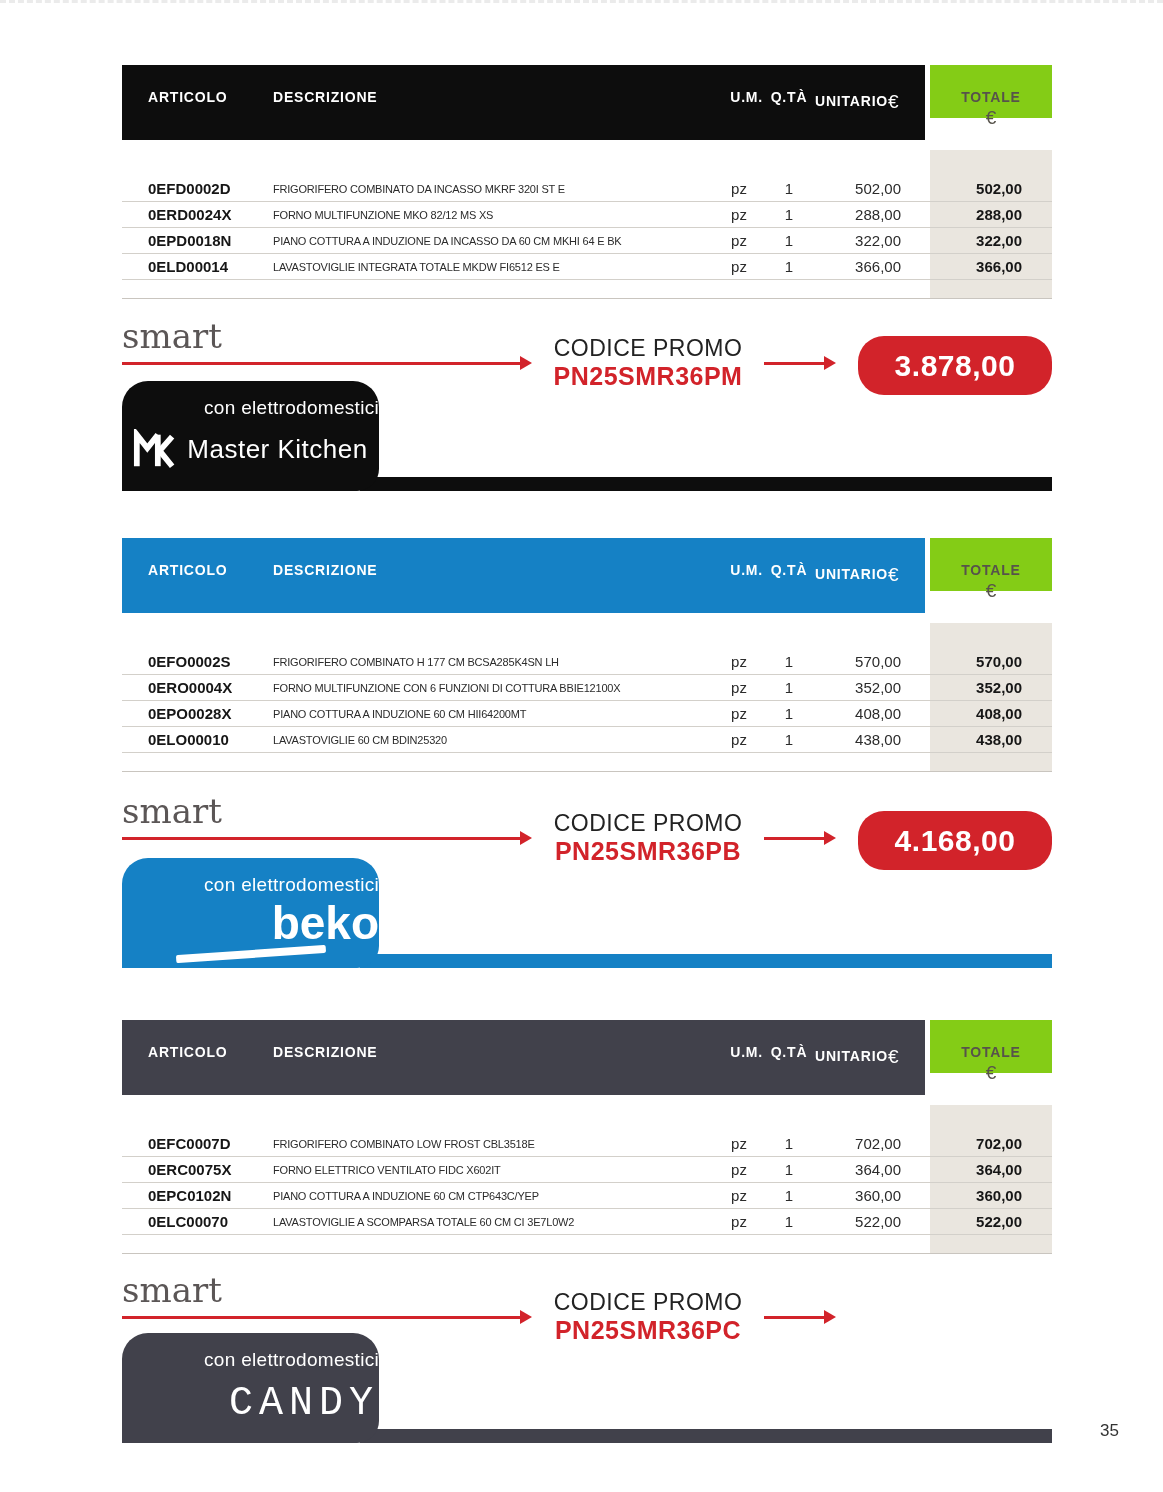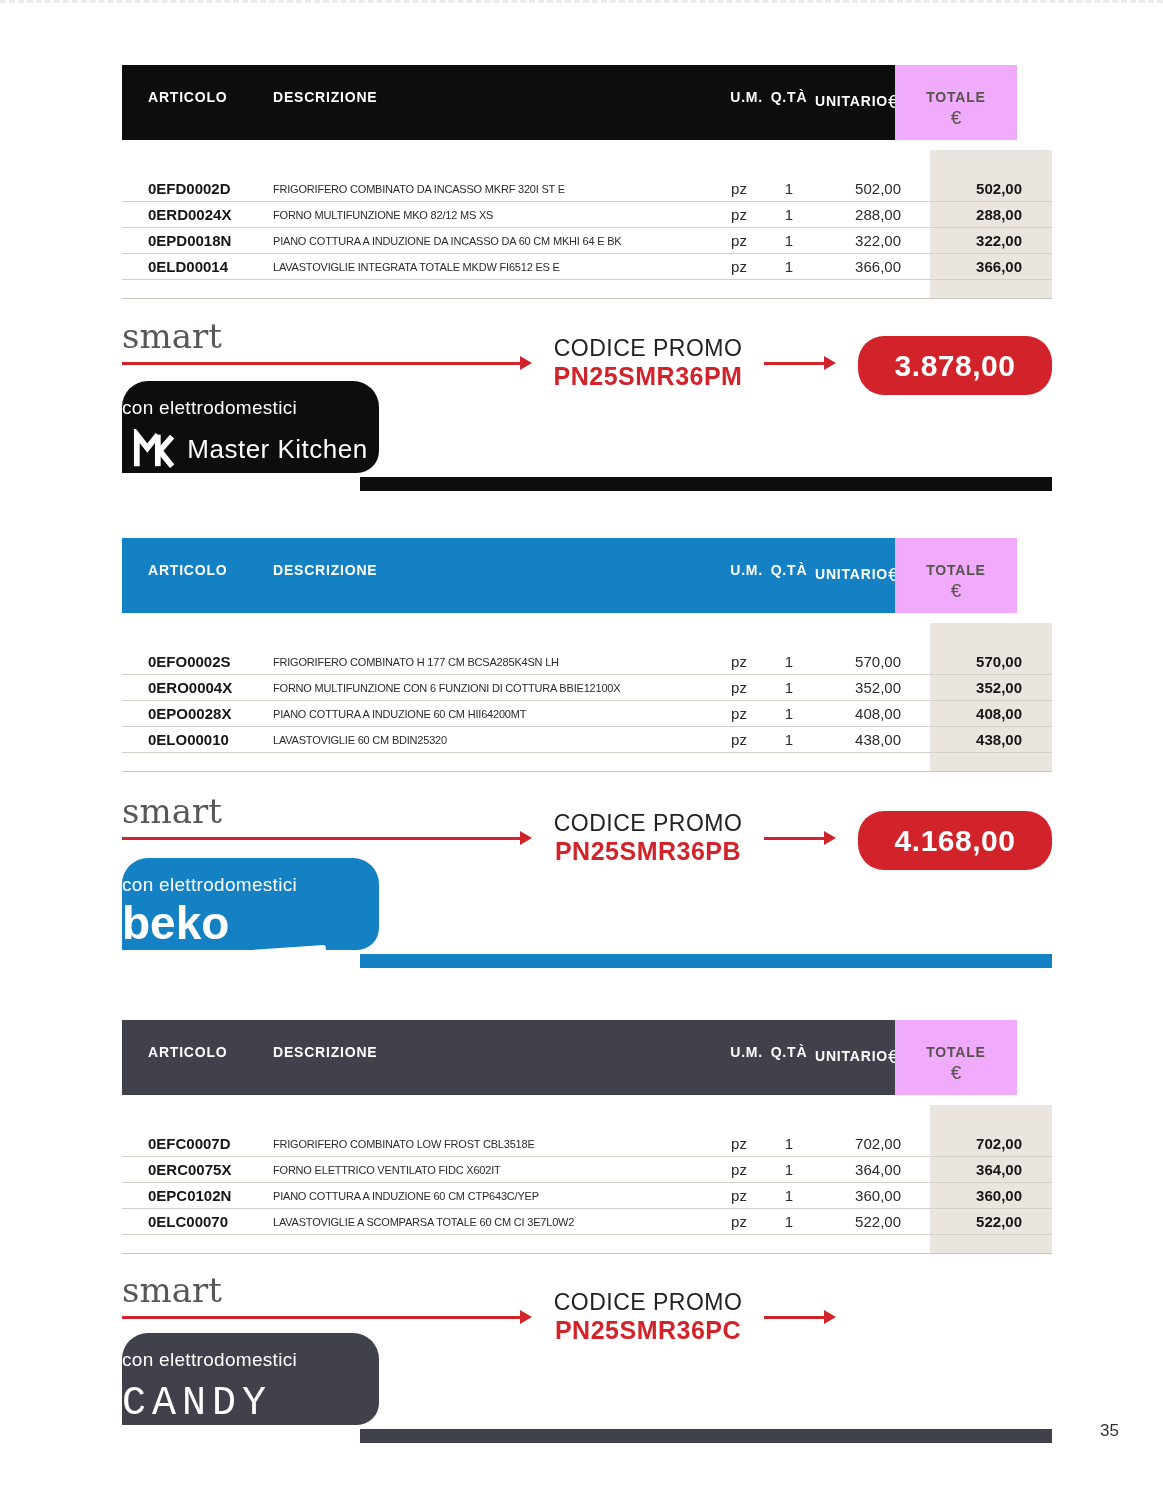--- a/index.html
+++ b/index.html
@@ -22,22 +22,22 @@
   .theme-2 { background:#41414b; }
 
   .h-art { margin-left:26px; width:125px; }
   .h-desc { flex:1; }
   .h-um  { width:48px; text-align:right; }
   .h-qta { width:52px; text-align:center; }
   .h-uni { width:110px; text-align:center; display:flex; flex-direction:row; align-items:center; }
   .euro-glyph { font-size:19px; font-weight:400; margin-top:2px; letter-spacing:0; }
 
   .thead-tot {
-    position:absolute; left:773px; top:0; width:122px; height:75px;
-    background:#f0abfc; color:#57534b; text-align:center; padding-top:24px;
+    position:absolute; left:808px; top:0; width:122px; height:53px;
+    background:#84cc16; color:#57534b; text-align:center; padding-top:24px;
     font-size:14px; font-weight:bold; letter-spacing:0.8px;
     display:flex; flex-direction:column; align-items:center;
   }
 
   .tbody { position:absolute; left:0; top:85px; width:930px; height:149px; border-bottom:1px solid #c9c5bf; }
   .tot-strip { position:absolute; left:808px; top:0; bottom:0; width:122px; background:#eae6df; }
   .rows { position:absolute; left:0; top:26px; width:930px; }
   .row { position:relative; display:flex; align-items:center; height:26px; border-bottom:1px solid #d3d0ca; font-size:15px; color:#2b2b2b; }
   .c-art { margin-left:26px; width:125px; font-weight:bold; color:#161616; }
   .c-desc { width:442px; font-size:11px; letter-spacing:-0.2px; white-space:nowrap; overflow:hidden; }
@@ -58,22 +58,22 @@
   .promo-code { font-size:25px; font-weight:bold; letter-spacing:0.5px; color:#d2232a; margin-top:0; }
   .badge {
     position:absolute; left:858px; width:194px; height:59px; background:#d2232a;
     border-radius:26px; display:flex; align-items:center; justify-content:center;
     color:#ffffff; font-size:30px; font-weight:bold; letter-spacing:0.5px;
   }
 
   
   .brand-bar { position:absolute; left:360px; width:692px; height:14px; z-index:1; }
   .brand-box {
-    position:absolute; left:122px; width:257px; height:92px; z-index:2;
-    border-radius:26px 26px 22px 0; color:#ffffff; text-align:left;
+    position:absolute; left:122px; width:257px; height:110px; z-index:2;
+    border-radius:26px 26px 22px 0; color:#ffffff; text-align:right;
   }
   .cel { font-size:19px; margin-top:16px; letter-spacing:0.3px; }
   .mk-row { display:flex; align-items:center; justify-content:center; gap:12px; margin-top:10px; }
   .mk-name { font-size:26px; letter-spacing:0.5px; }
   .beko-logo { font-size:46px; font-weight:bold; letter-spacing:0; line-height:1; margin-top:4px; }
   .beko-underline { width:150px; height:8px; background:#ffffff; margin:4px auto 0; transform:rotate(-4deg); border-radius:2px; }
   .candy-logo { font-size:40px; font-weight:400; letter-spacing:6px; margin-top:10px;font-family:Liberation Mono, monospace; }
 
   .page-number { position:absolute; left:1100px; top:1418px; font-size:17px; color:#333333; }
 </style>

